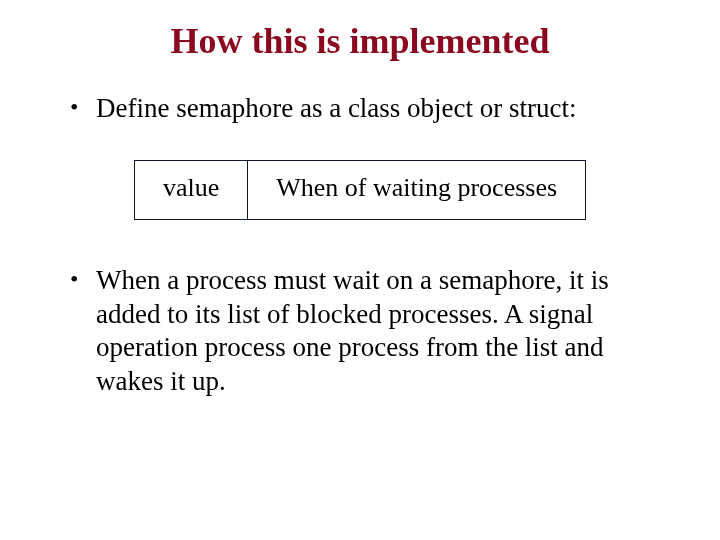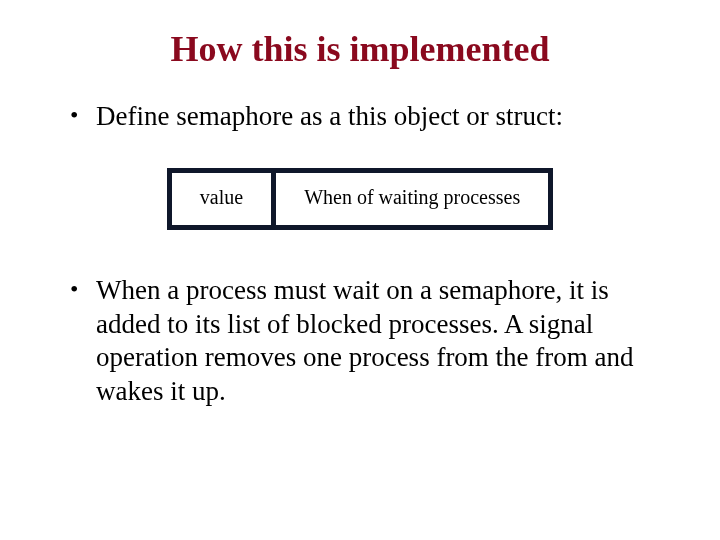--- a/index.html
+++ b/index.html
@@ -8,21 +8,21 @@
     width: 720px;
     height: 540px;
     background: #ffffff;
     font-family: "Times New Roman", Times, serif;
     color: #000000;
   }
   .slide {
     width: 720px;
     height: 540px;
     box-sizing: border-box;
-    padding-top: 28px;
+    padding-top: 20px;
   }
   .title {
     text-align: center;
     font-weight: bold;
     font-size: 36px;
     margin: 0 0 30px 0;
   }
   .bullets {
     margin: 0;
     padding: 0 60px 0 70px;
@@ -45,43 +45,43 @@
   }
   .diagram-row {
     display: flex;
     justify-content: center;
     margin: 34px 0 44px 0;
   }
   .diagram {
     display: flex;
   }
   .diagram .cell {
-    border: 5px solid #0f172a;
-    font-size: 20px;
+    border: 1px solid #0f172a;
+    font-size: 26px;
     line-height: 1;
     padding: 14px 28px 18px 28px;
     text-align: center;
   }
   .diagram .cell + .cell {
     border-left: none;
   }
 </style>
 </head>
 <body>
 
 <div class="slide">
   <h1 class="title" style="color:#8a091e">How this is implemented</h1>
 
   <ul class="bullets">
-    <li>Define semaphore as a this object or struct:</li>
+    <li>Define semaphore as a class object or struct:</li>
   </ul>
 
   <div class="diagram-row">
     <div class="diagram">
       <div class="cell">value</div>
       <div class="cell">When of waiting processes</div>
     </div>
   </div>
 
   <ul class="bullets">
-    <li>When a process must wait on a semaphore, it is added to its list of blocked processes. A signal operation removes one process from the from and wakes it up.</li>
+    <li>When a process must wait on a semaphore, it is added to its list of blocked processes. A signal operation process one process from the list and wakes it up.</li>
   </ul>
 </div>
 
 </body></html>

